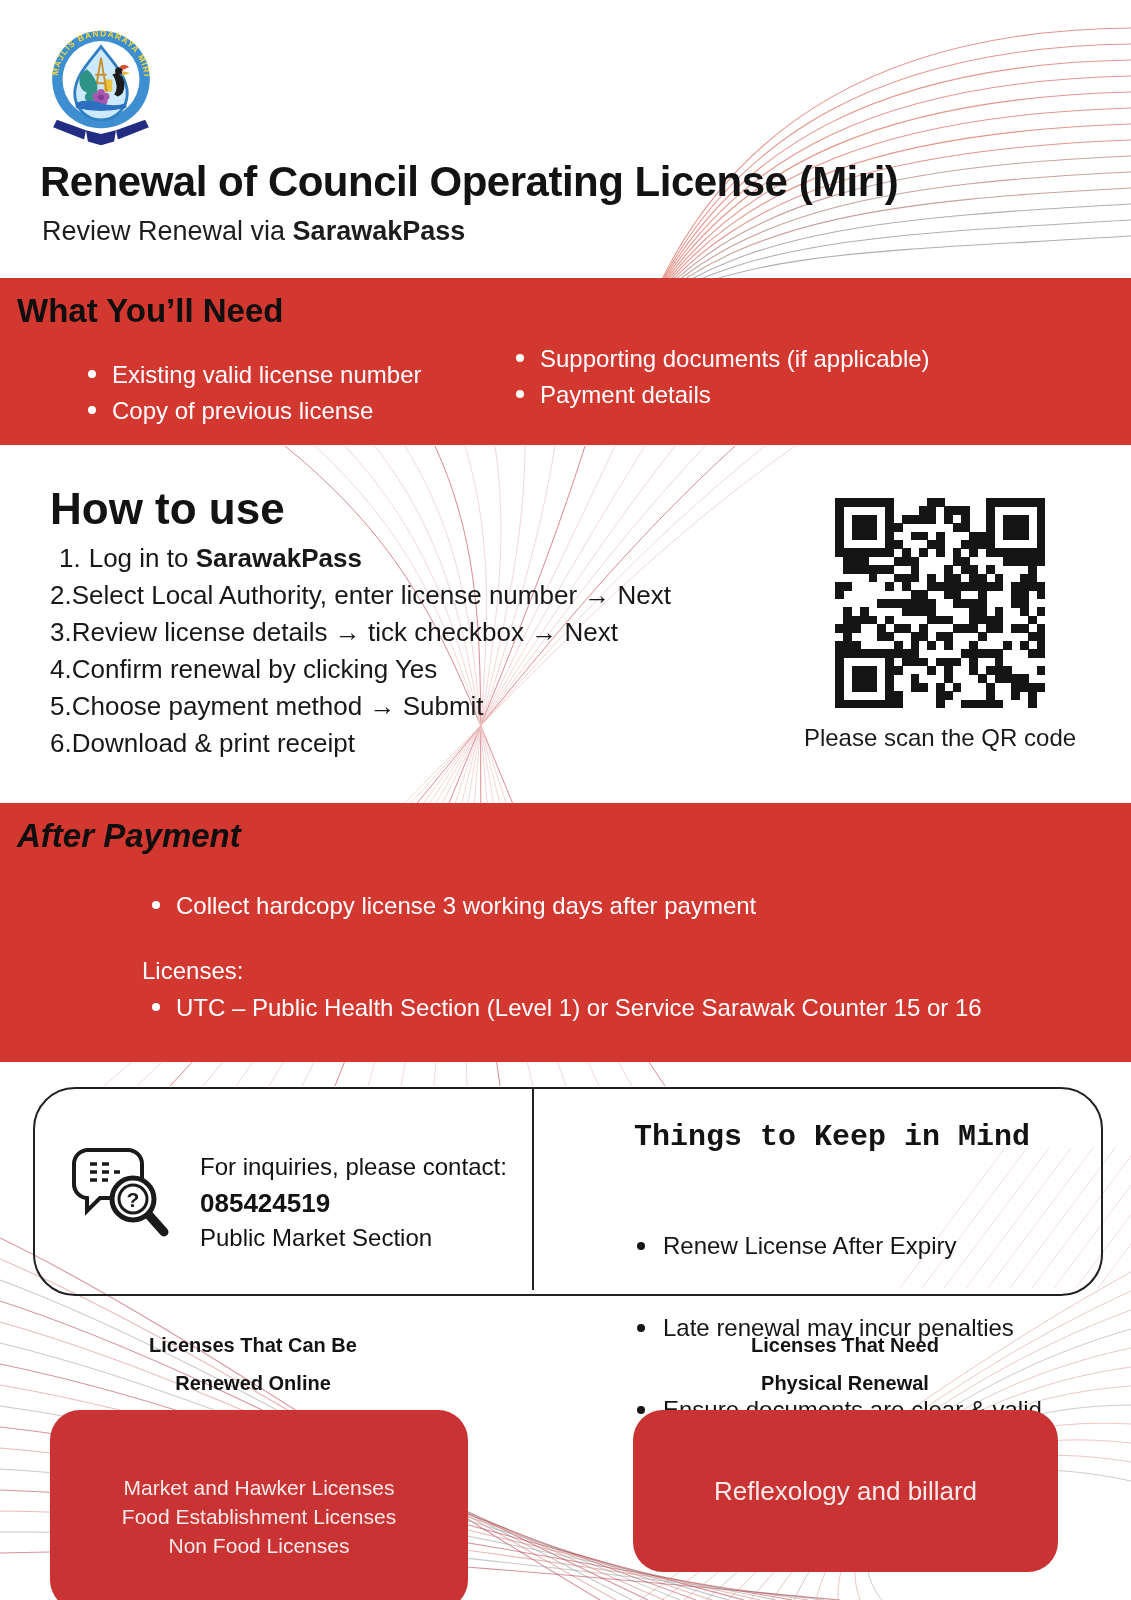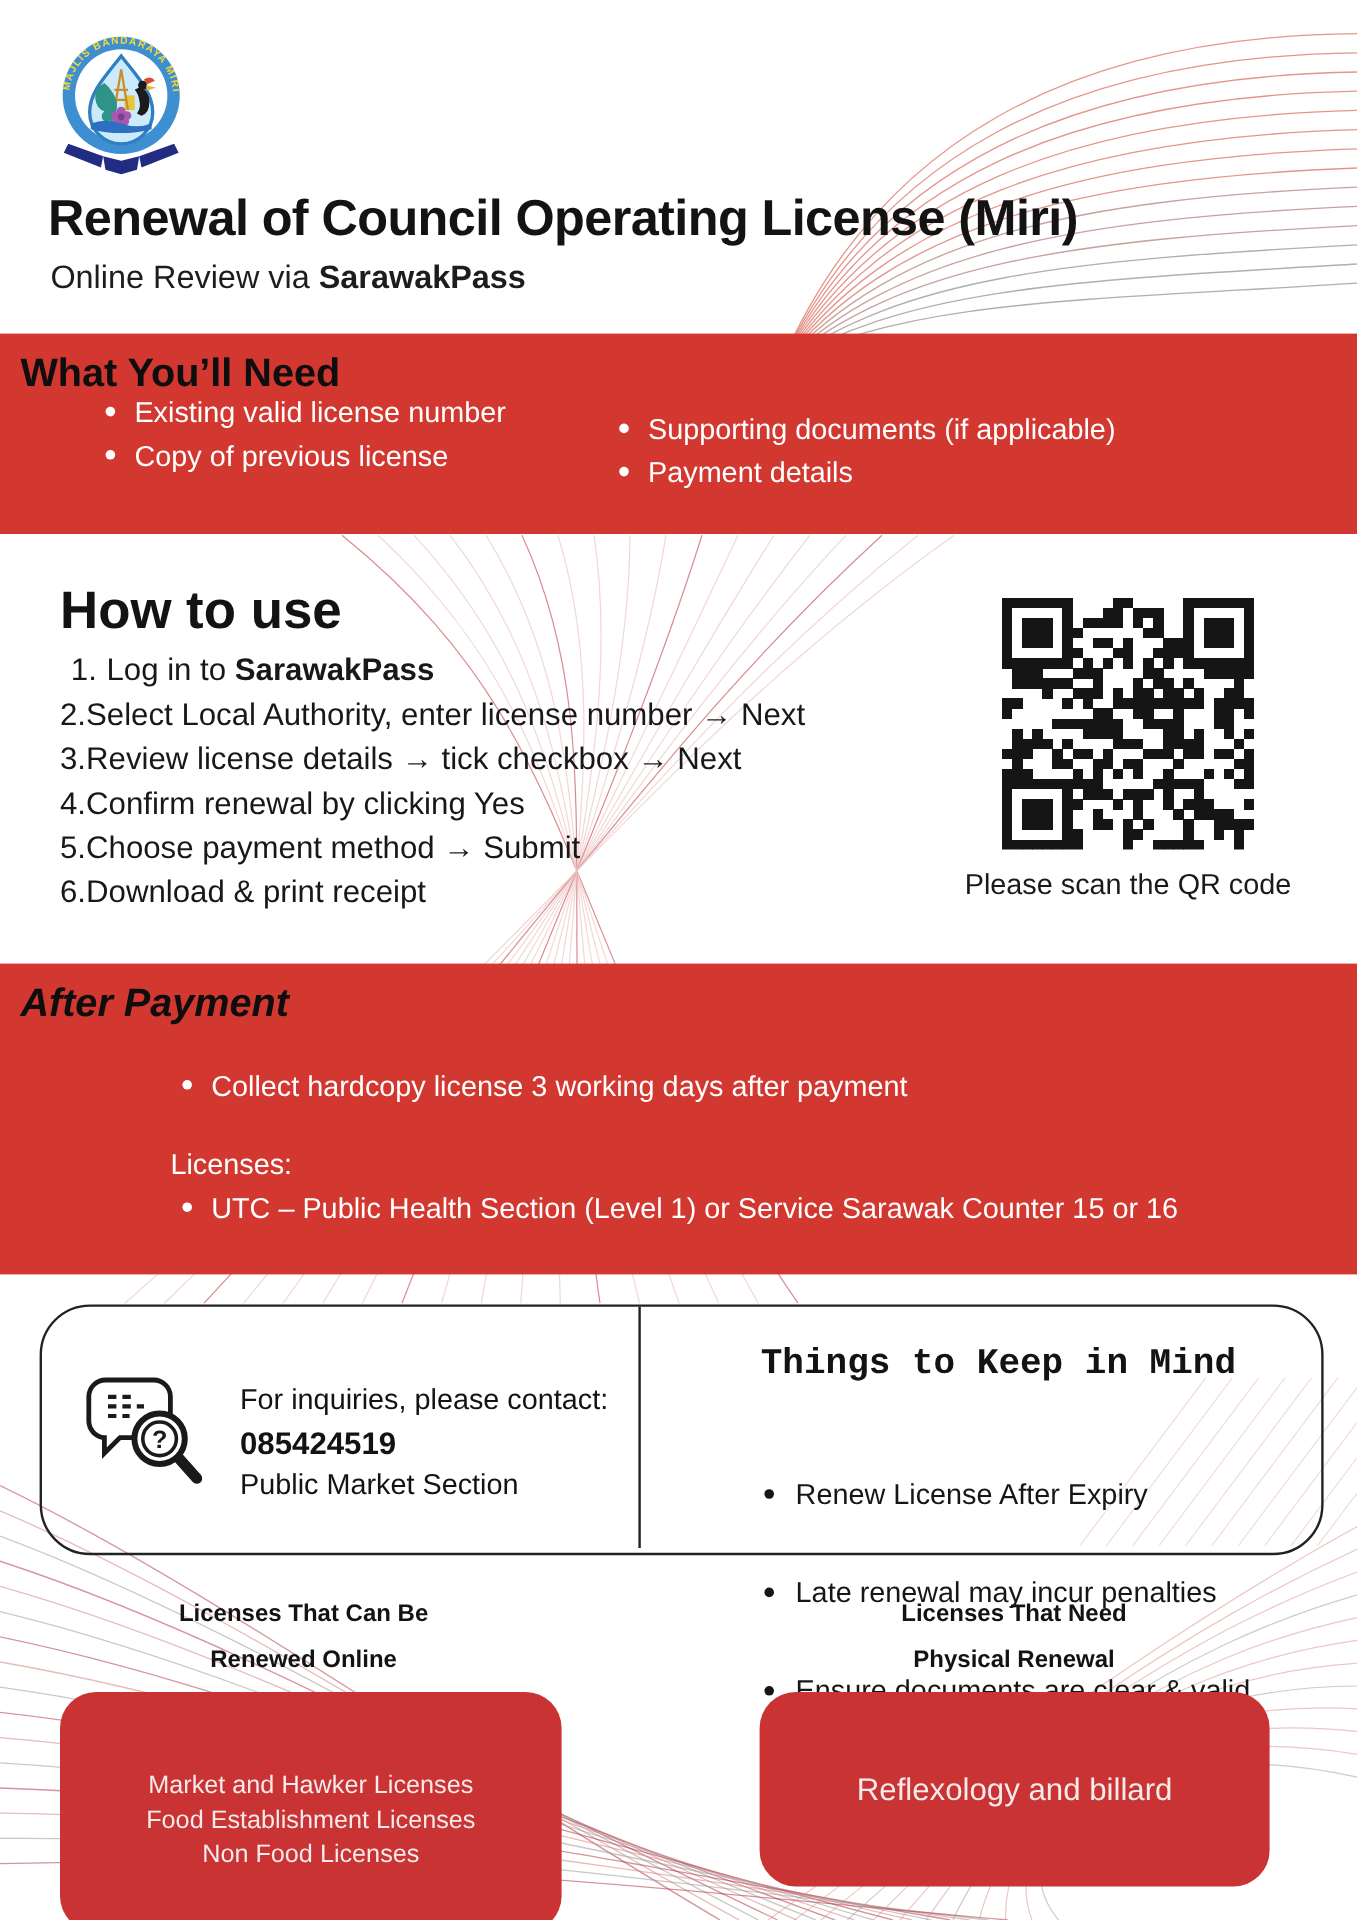--- a/index.html
+++ b/index.html
@@ -20,21 +20,21 @@
   
   .banner{left:0;width:1131px;background:#d23730;}
   .banner1{top:278px;height:167px;}
   .banner2{top:803px;height:259px;}
   .banner h2{position:absolute;left:17px;width:100%;margin:0;font-size:33px;font-weight:800;color:#0e0e0e;}
   .banner1 h2{top:14px;}
   .banner2 h2{top:14px;font-style:italic;}
   .banner ul{list-style:none;margin:0;padding:0;position:absolute;}
   .banner li{font-size:24px;line-height:36px;color:#fff;}
   .banner li::before{content:"";display:inline-block;width:8px;height:8px;border-radius:50%;background:#fff;margin-right:16px;vertical-align:5px;}
-  .need-col1{left:88px;top:49px;}
+  .need-col1{left:88px;top:79px;}
   .need-col2{left:516px;top:63px;}
   .ap-list1{left:152px;top:85px;}
   .ap-loc-label{position:absolute;left:142px;top:154px;font-size:24px;color:#fff;}
   .ap-list2{left:152px;top:187px;}
 
   
   .howto-title{left:50px;top:484px;margin:0;font-size:44px;font-weight:800;}
   .steps{left:50px;top:540px;margin:0;padding:0;list-style:none;width:720px;}
   .steps li{font-size:26px;line-height:37px;color:#181818;}
   .steps .num{display:inline-block;}
@@ -175,21 +175,21 @@
     </g>
     <path d="M33 82 Q46 77 60 82 T87 82 L87 87 Q60 94 33 87 Z" fill="#2d6fc1"></path>
     <g fill="#232c83">
       <path d="M13 100 L44 111 L42 121 L9 108 Z"></path>
       <path d="M107 100 L76 111 L78 121 L111 108 Z"></path>
       <path d="M44 111 L60 115 L76 111 L74 123 L60 127 L46 123 Z"></path>
     </g>
   </svg>
 
   <h1 class="abs title z">Renewal of Council Operating License (Miri)</h1>
-  <div class="abs subtitle z"><span>Online Review via </span><b>SarawakPass</b></div>
+  <div class="abs subtitle z"><span>Review Renewal via </span><b>SarawakPass</b></div>
 
   <section class="abs banner banner1 z">
     <h2>What You’ll Need</h2>
     <ul class="need-col1">
       <li>Existing valid license number</li>
       <li>Copy of previous license</li>
     </ul>
     <ul class="need-col2">
       <li>Supporting documents (if applicable)</li>
       <li>Payment details</li>

